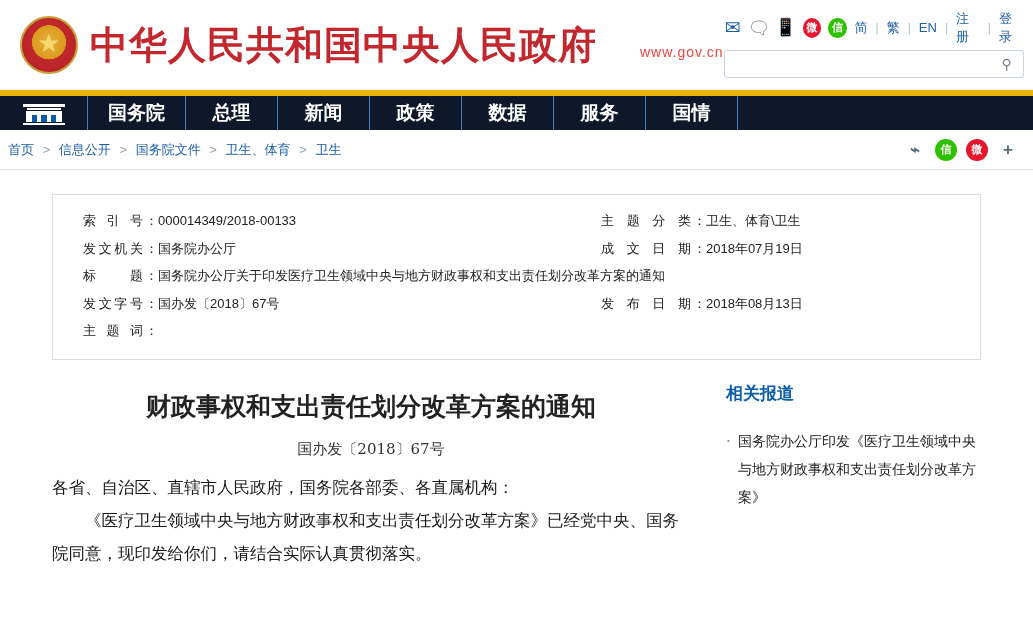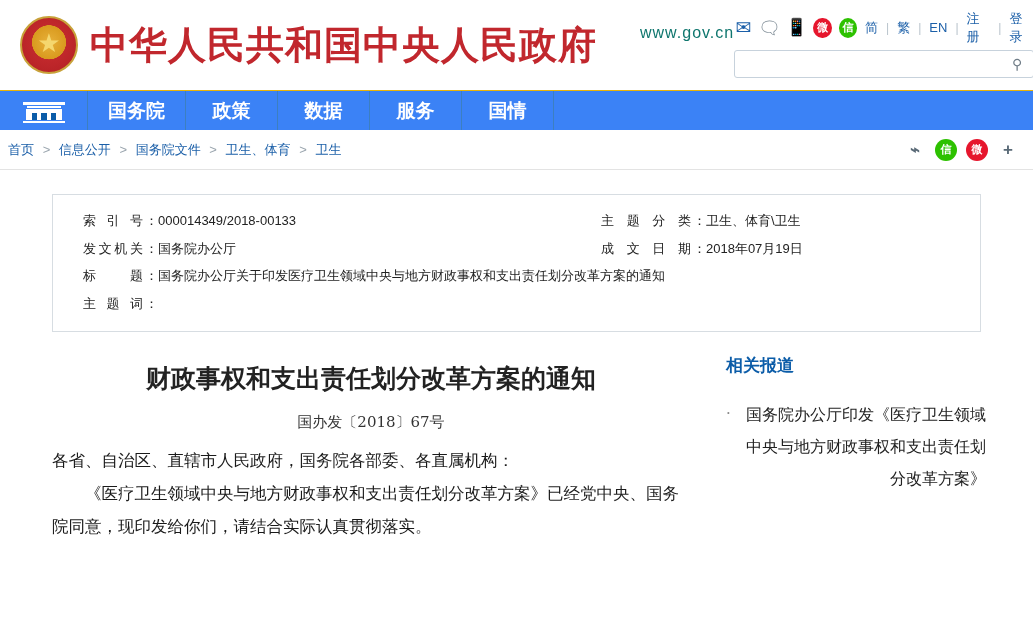--- a/index.html
+++ b/index.html
@@ -46,24 +46,24 @@
   .site-title {
     color: #c1272d;
     font-family: "DejaVu Serif", "Liberation Serif", serif;
     font-weight: bold;
     font-size: 38px;
     letter-spacing: 1px;
     line-height: 1.12;
     white-space: nowrap;
   }
   .site-url {
-    color: #0f766e;
-    font-size: 16px;
+    color: #ef4444;
+    font-size: 14px;
     letter-spacing: 1px;
-    margin-top: 0;
+    margin-top: 20px;
     font-family: "Liberation Sans", sans-serif;
   }
 
   .header-right {
     margin-left: auto;
     display: flex;
     flex-direction: column;
     align-items: flex-end;
     padding-right: 6px;
     padding-top: 2px;
@@ -118,25 +118,25 @@
   .search-btn {
     width: 20px; height: 20px;
     border: none; background: transparent;
     color: #6f7c87; cursor: pointer;
     font-size: 14px; line-height: 1;
     padding: 0;
   }
 
   
   .nav {
-    background: #3b82f6;
+    background: #0f172a;
     height: 40px;
     display: flex;
     align-items: stretch;
-    border-top: 1px solid #eab308;
+    border-top: 6px solid #eab308;
   }
   .nav-home {
     width: 88px;
     display: flex; align-items: center; justify-content: center;
     border-right: 1px solid #3c7fc0;
   }
   .nav-home svg { display: block; }
   .nav-item {
     min-width: 92px;
     padding: 0 20px;
@@ -257,24 +257,23 @@
     font-size: 17px;
     color: #0b5ca8;
     font-weight: bold;
     padding-bottom: 10px;
   }
   .aside-list { list-style: none; margin: 12px 0 0 0; padding: 0; }
   .aside-list li {
     position: relative;
     padding-left: 12px;
     font-family: "DejaVu Serif", "Liberation Serif", serif;
-    font-size: 16px;
+    font-size: 14px;
     line-height: 2.0;
     color: #222;
-    text-align: right;
   }
   .aside-list li::before {
     content: "·";
     position: absolute;
     left: 0; top: -1px;
     color: #888;
     font-size: 15px;
   }
 </style>
 </head>
@@ -322,20 +321,22 @@
         <rect x="2" y="4" width="42" height="3" fill="#ffffff"></rect>
         <rect x="6" y="8" width="34" height="2" fill="#ffffff"></rect>
         <rect x="5" y="11" width="36" height="11" fill="#ffffff"></rect>
         <rect x="11" y="15" width="5" height="7" fill="#0b5ca8"></rect>
         <rect x="20" y="15" width="6" height="7" fill="#0b5ca8"></rect>
         <rect x="30" y="15" width="5" height="7" fill="#0b5ca8"></rect>
         <rect x="2" y="23" width="42" height="2" fill="#ffffff"></rect>
       </svg>
     </div>
     <div class="nav-item">国务院</div>
+    <div class="nav-item">总理</div>
+    <div class="nav-item">新闻</div>
     <div class="nav-item">政策</div>
     <div class="nav-item">数据</div>
     <div class="nav-item">服务</div>
     <div class="nav-item">国情</div>
   </div>
 
   <div class="crumb-bar">
     <div class="crumb">
       <a href="#">首页</a>
       <span class="sep">&gt;</span>
@@ -375,20 +376,29 @@
         <td class="lbl2">成文日期</td>
         <td class="lbl-colon">：</td>
         <td class="val2">2018年07月19日</td>
       </tr>
       <tr>
         <td class="lbl">标题</td>
         <td class="lbl-colon">：</td>
         <td class="val" colspan="5">国务院办公厅关于印发医疗卫生领域中央与地方财政事权和支出责任划分改革方案的通知</td>
       </tr>
       <tr>
+        <td class="lbl">发文字号</td>
+        <td class="lbl-colon">：</td>
+        <td class="val">国办发〔2018〕67号</td>
+        <td class="col-gap"></td>
+        <td class="lbl2">发布日期</td>
+        <td class="lbl-colon">：</td>
+        <td class="val2">2018年08月13日</td>
+      </tr>
+      <tr>
         <td class="lbl">主题词</td>
         <td class="lbl-colon">：</td>
         <td class="val" colspan="5"></td>
       </tr>
     </tbody>
       </table>
   </div>
 
   <div class="content-wrap">
     <div class="article">

